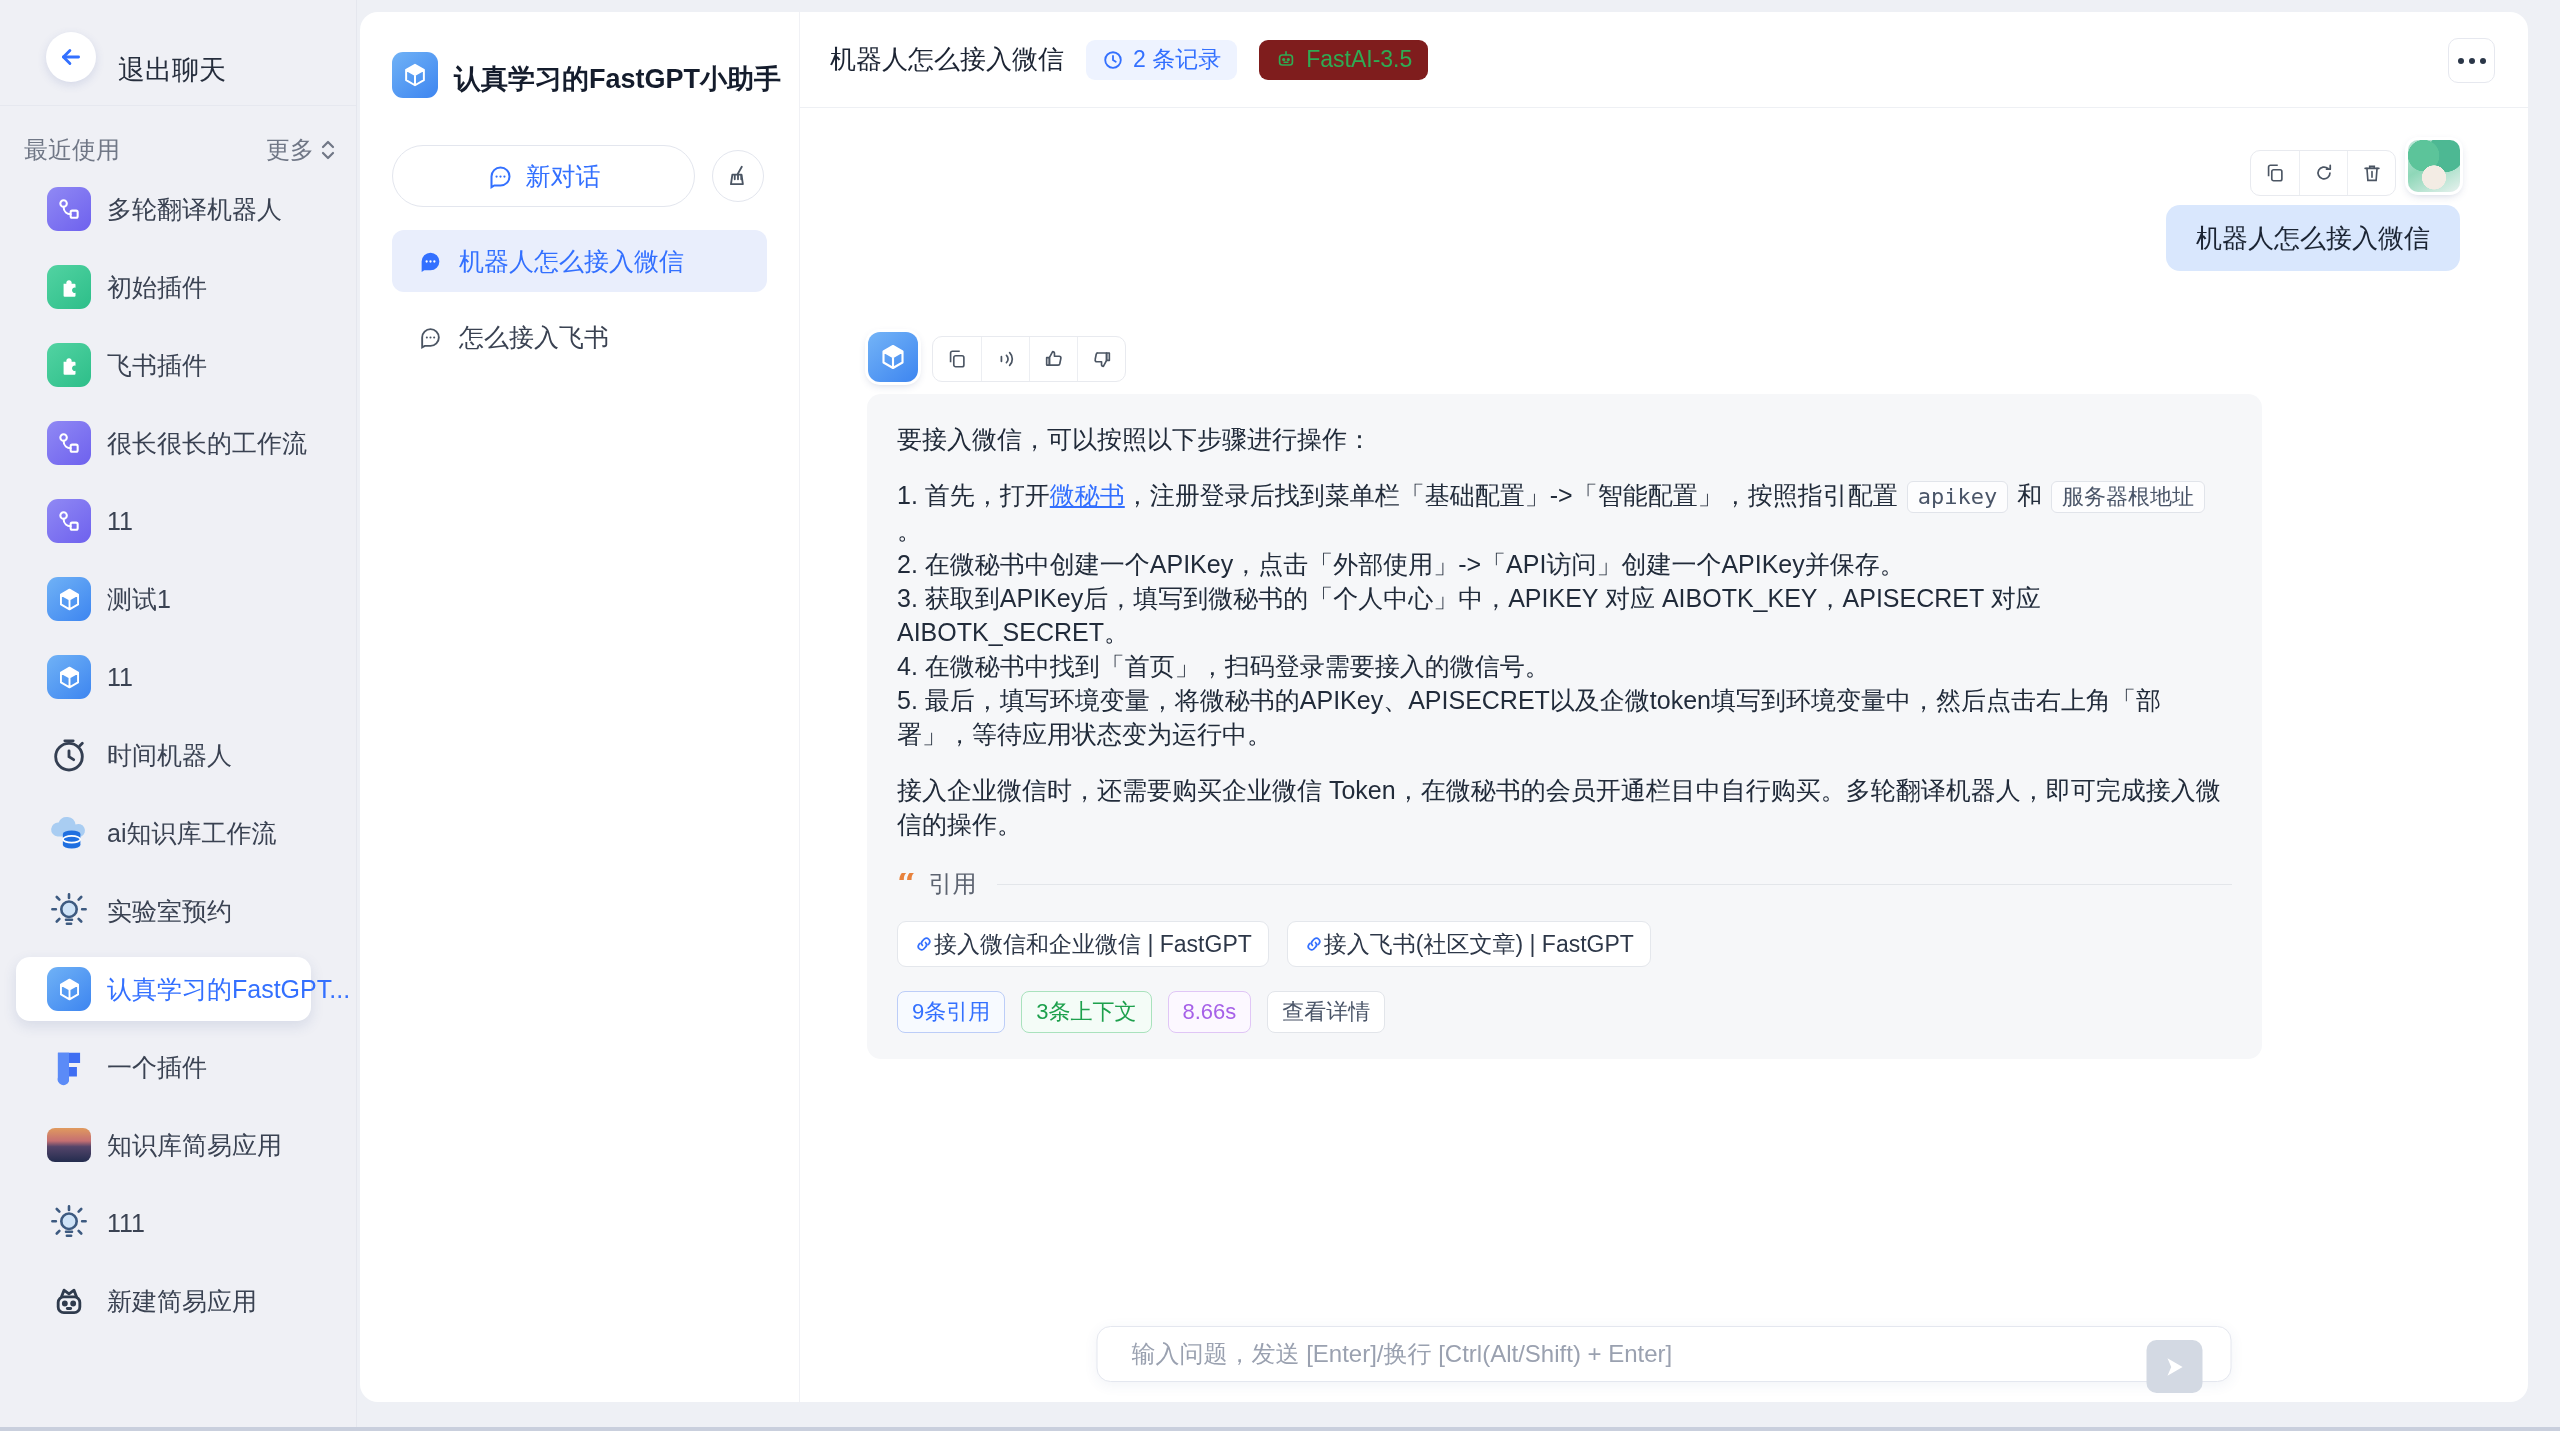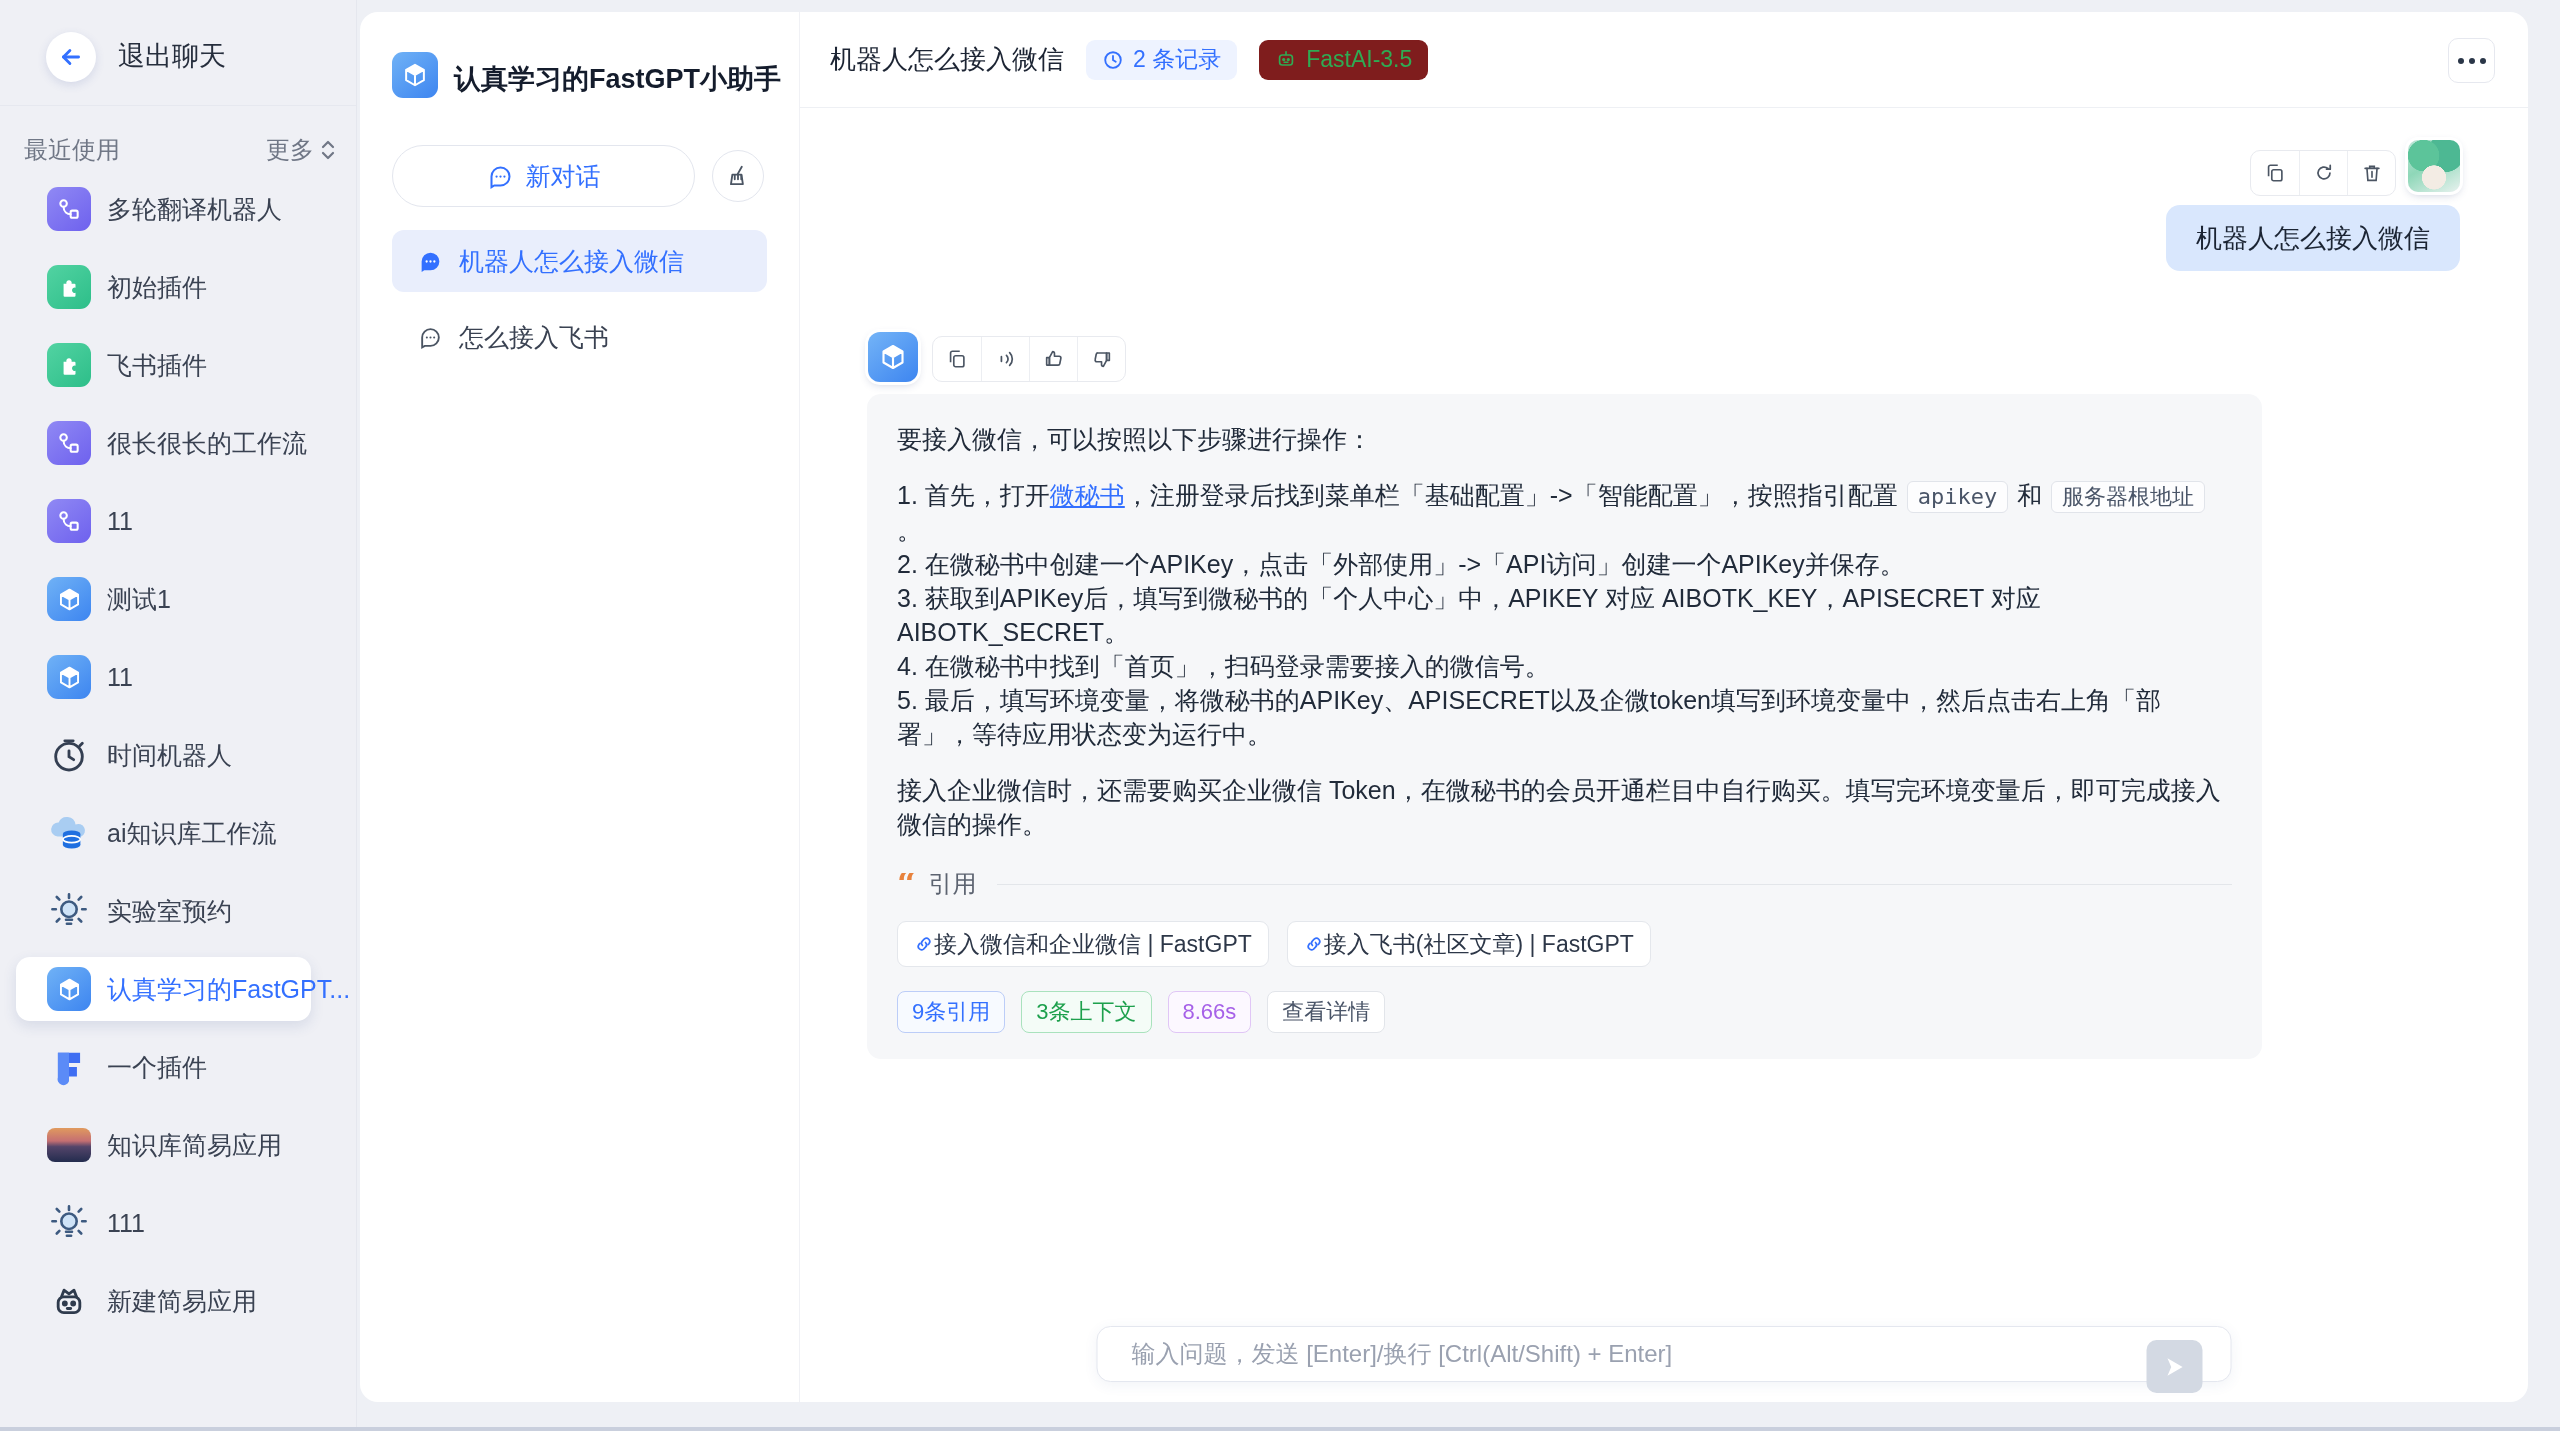--- a/index.html
+++ b/index.html
@@ -9,21 +9,21 @@
 
   svg { display:block; }
 
   
   .sidebar { position:absolute; left:0; top:0; width:357px; height:1431px;
     background:#eff0f5; border-right:1px solid #e5e7ee; }
   .sb-header { position:relative; height:106px; border-bottom:1px solid #e6e8ef; }
   .back-btn { position:absolute; left:46px; top:32px; width:50px; height:50px;
     background:#fff; border-radius:50%; box-shadow:0 3px 10px rgba(60,80,160,.15);
     display:flex; align-items:center; justify-content:center; cursor:pointer; }
-  .sb-title { position:absolute; left:118px; top:38px; font-size:27px; font-weight:500; color:#262e3d; }
+  .sb-title { position:absolute; left:118px; top:52px; font-size:27px; font-weight:500; color:#262e3d; }
   .sb-section { position:absolute; left:24px; right:20px; top:134px; display:flex;
     align-items:center; justify-content:space-between; }
   .sb-section-label { font-size:24px; color:#707786; }
   .sb-more { display:flex; align-items:center; gap:6px; font-size:24px; color:#707786; cursor:pointer; }
   .sb-list { position:absolute; top:170px; left:0; right:0; }
   .sb-item { position:relative; height:78px; display:flex; align-items:center; gap:16px;
     padding-left:47px; cursor:pointer; }
   .sb-item .label { font-size:25px; color:#3a4252; white-space:nowrap; overflow:hidden; }
   .sb-item.selected::before { content:""; position:absolute; left:16px; right:45px; top:7px; bottom:7px;
     background:#fff; border-radius:14px; box-shadow:0 5px 14px rgba(50,70,140,.13); }
@@ -484,21 +484,21 @@
         </span>
     </div>
 
     <div class="ai-bubble">
       <p class="intro">要接入微信，可以按照以下步骤进行操作：</p>
       <div class="step"><span>1. 首先，打开</span><a class="inline-link">微秘书</a><span>，注册登录后找到菜单栏「基础配置」-&gt;「智能配置」，按照指引配置</span> <span class="inline-code">apikey</span> <span>和</span> <span class="inline-code">服务器根地址</span> <span>。</span></div>
       <div class="step">2. 在微秘书中创建一个APIKey，点击「外部使用」-&gt;「API访问」创建一个APIKey并保存。</div>
       <div class="step">3. 获取到APIKey后，填写到微秘书的「个人中心」中，APIKEY 对应 AIBOTK_KEY，APISECRET 对应 AIBOTK_SECRET。</div>
       <div class="step">4. 在微秘书中找到「首页」，扫码登录需要接入的微信号。</div>
       <div class="step">5. 最后，填写环境变量，将微秘书的APIKey、APISECRET以及企微token填写到环境变量中，然后点击右上角「部署」，等待应用状态变为运行中。</div>
-      <p class="footer-par">接入企业微信时，还需要购买企业微信 Token，在微秘书的会员开通栏目中自行购买。填写完环境变量后，即可完成接入微信的操作。</p>
+      <p class="footer-par">接入企业微信时，还需要购买企业微信 Token，在微秘书的会员开通栏目中自行购买。多轮翻译机器人，即可完成接入微信的操作。</p>
 
       <div class="quote-row">
         <span class="quote-mark">“</span>
         <span class="quote-label">引用</span>
         <span class="rule"></span>
       </div>
 
       <div class="cite-row">
         <span class="cite-chip">
           <span>

